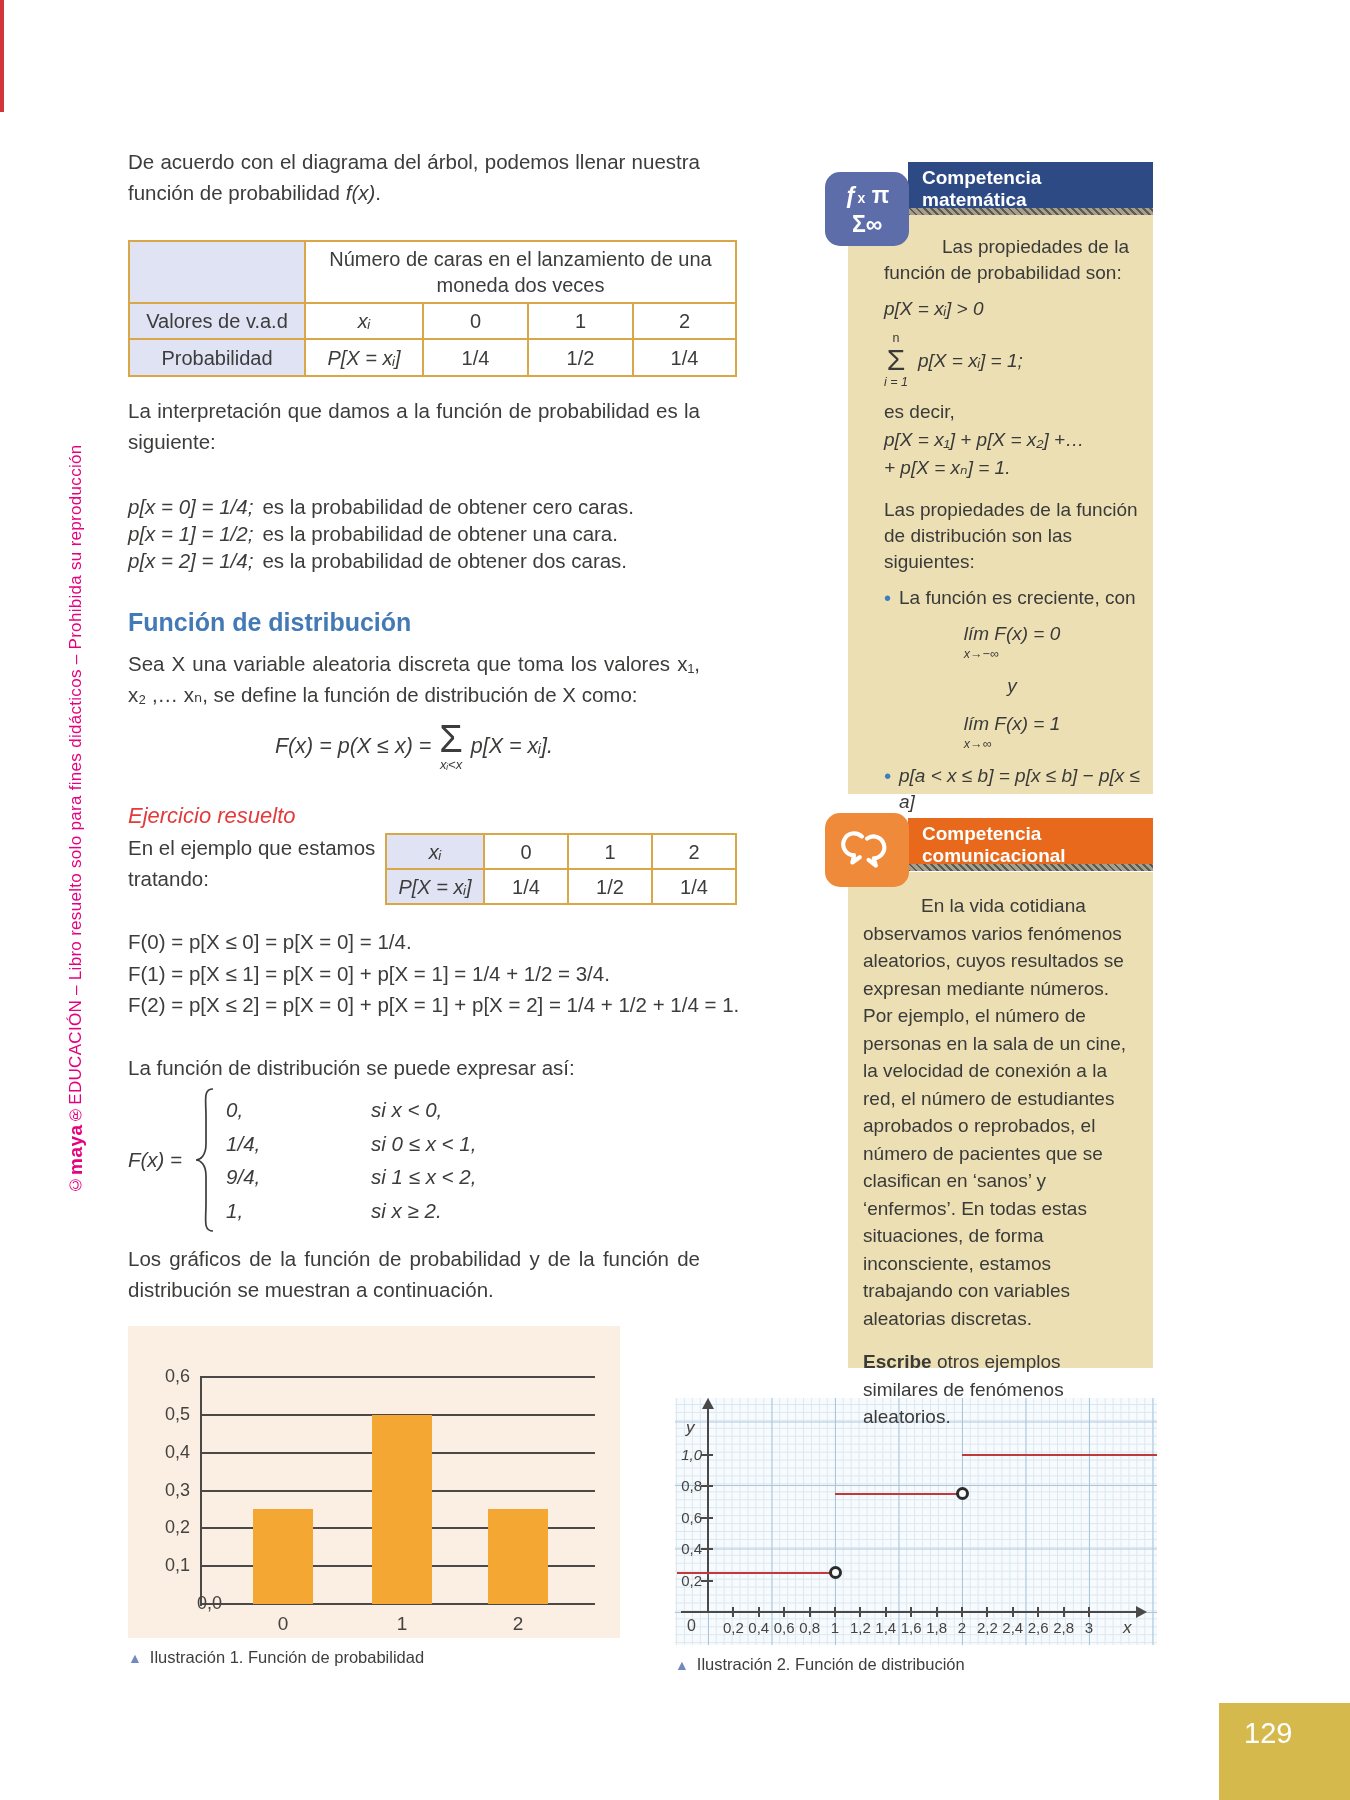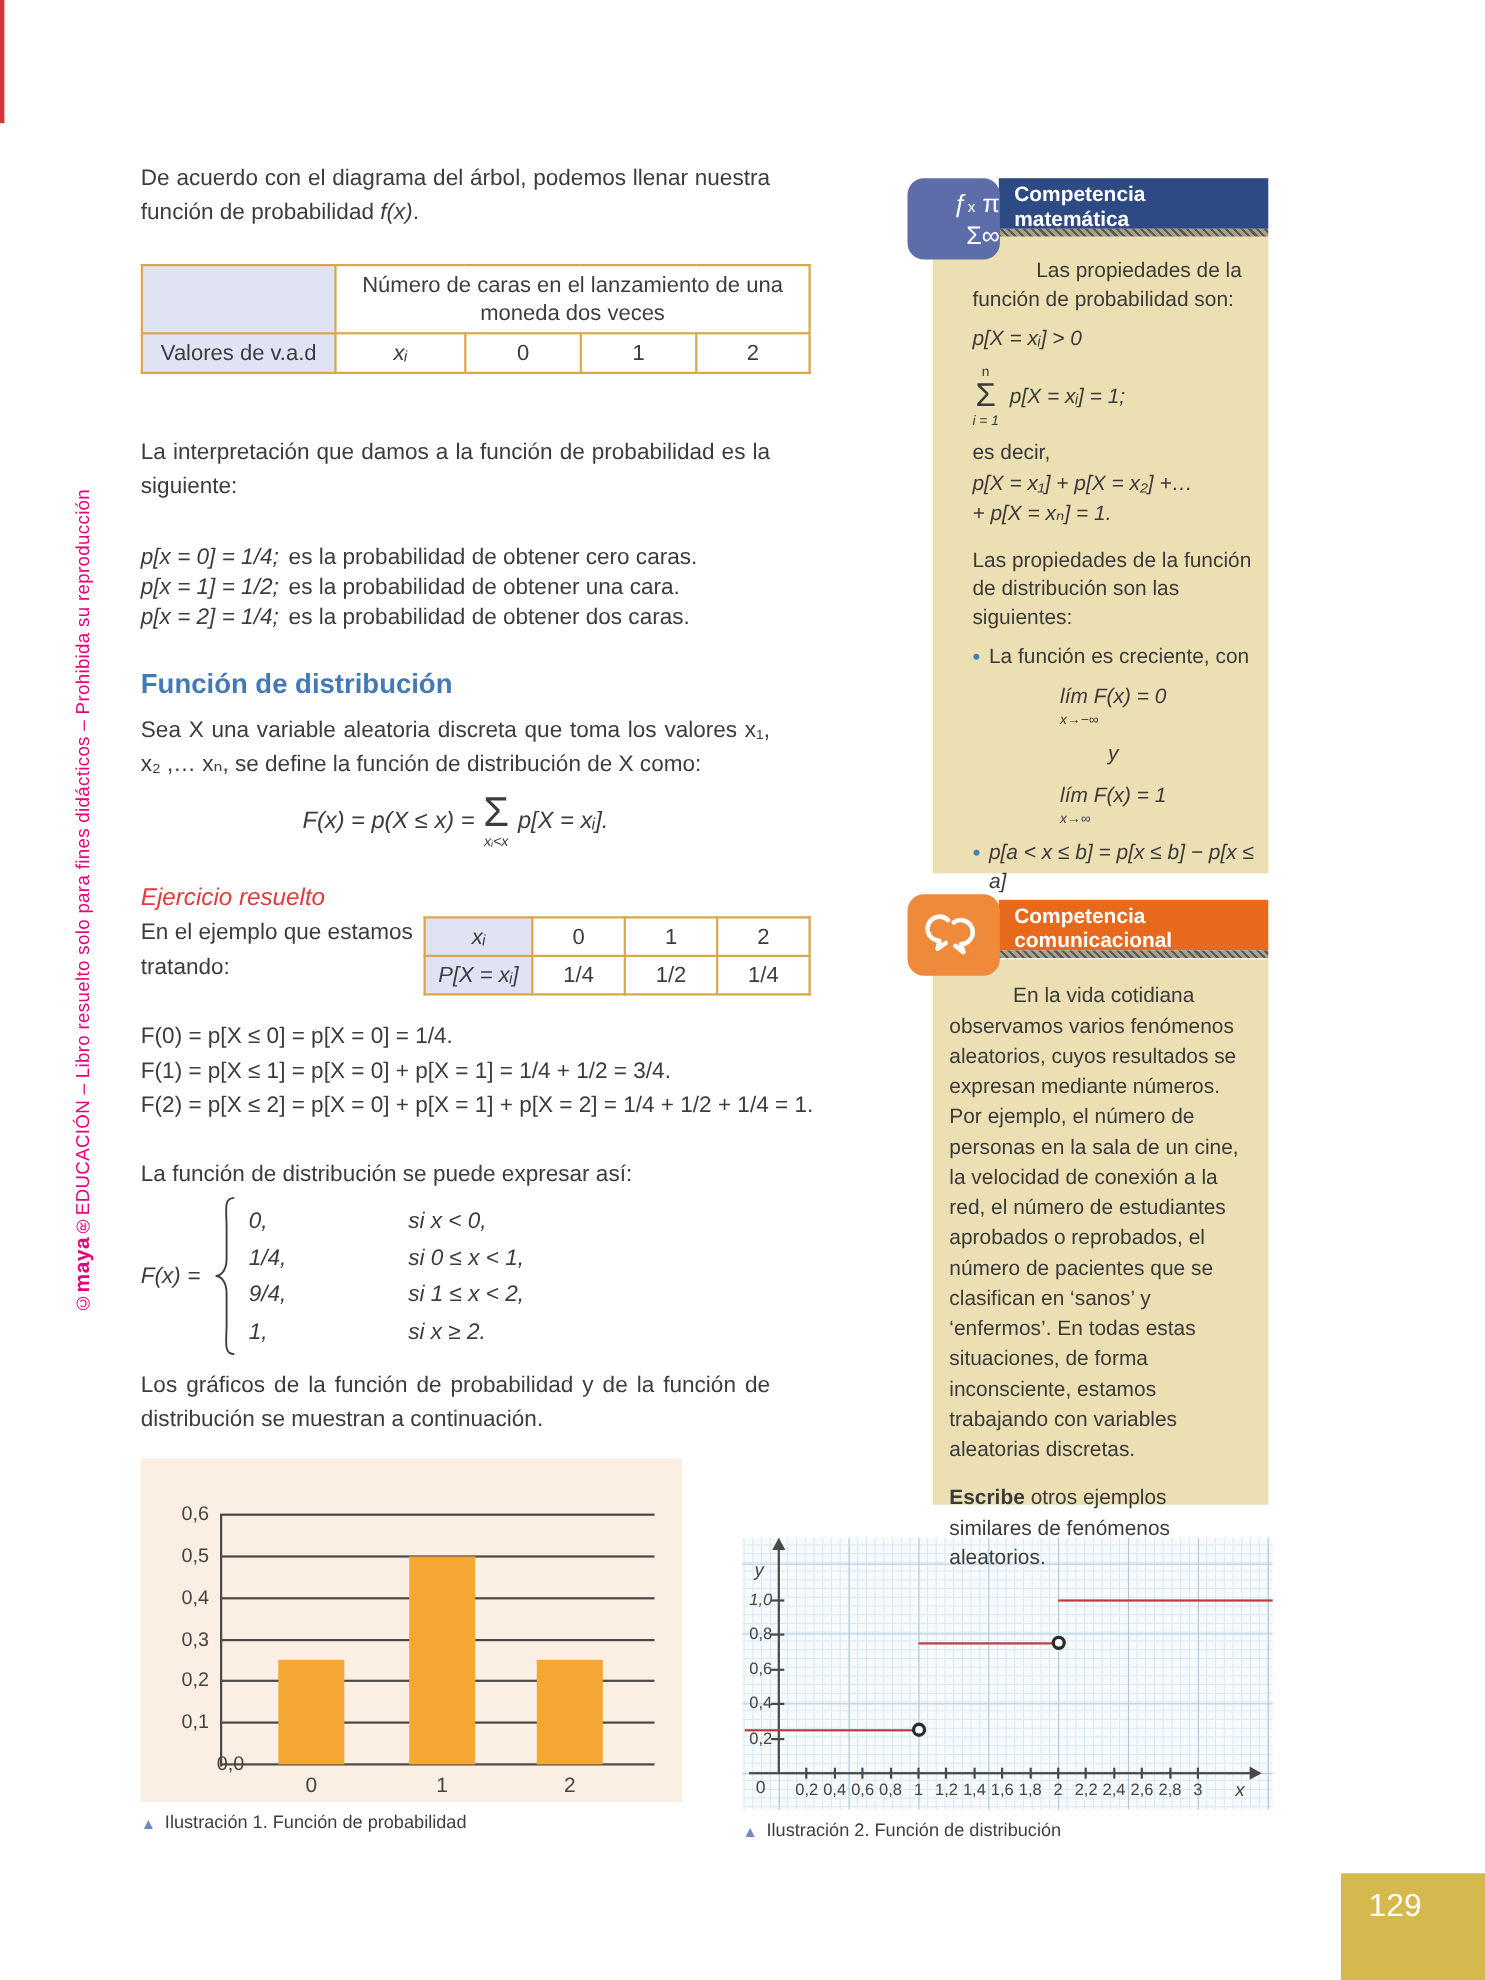--- a/index.html
+++ b/index.html
@@ -82,21 +82,21 @@
 
   .caption{position:absolute;font-size:16.5px;color:#3e3e3d;display:flex;align-items:center;gap:8px;}
   .tri{color:#7488c0;font-size:14px;}
 
   .pagenum{position:absolute;left:1219px;top:1703px;width:150px;height:97px;background:#d5b94d;
            color:#fff;font-size:29px;padding-top:14px;padding-left:25px;box-sizing:border-box;}
 
   
   .sb-icon{position:absolute;width:84px;height:74px;border-radius:15px;z-index:3;
            display:flex;flex-direction:column;align-items:center;justify-content:center;color:#fff;}
-  .icon-math{left:825px;top:162px;background:#5c6da9;font-size:23px;font-weight:normal;line-height:26px;align-items:flex-end;}
+  .icon-math{left:825px;top:172px;background:#5c6da9;font-size:23px;font-weight:bold;line-height:26px;}
   .icon-math .sm{font-size:14px;}
   .icon-comm{left:825px;top:813px;background:#ef8a3a;}
   .sb-band{position:absolute;left:908px;width:245px;height:46px;color:#fff;font-size:19px;font-weight:bold;
            line-height:22px;padding:5px 0 0 14px;box-sizing:border-box;z-index:2;}
   .band-math{top:162px;background:#2d4a85;}
   .band-comm{top:818px;background:#e8691b;}
   .sb-hatch{position:absolute;left:908px;width:245px;height:7px;z-index:2;
             background:repeating-linear-gradient(45deg,#5a5a57 0 2px,#a89f8a 2px 5px);}
   .hatch-math{top:208px;}
   .hatch-comm{top:864px;}
@@ -142,20 +142,27 @@
         <tr>
       <td class="lav" style="width:166px;height:56px"></td>
       <td colspan="4" style="width:395px">Número de caras en el lanzamiento de una moneda dos veces</td>
     </tr>
     <tr>
       <td class="lav" style="height:30px">Valores de v.a.d</td>
       <td class="it" style="width:108px">xᵢ</td>
       <td style="width:95px">0</td>
       <td style="width:95px">1</td>
       <td style="width:93px">2</td>
+    </tr>
+    <tr>
+      <td class="lav" style="height:31px">Probabilidad</td>
+      <td class="it">P[X = xᵢ]</td>
+      <td>1/4</td>
+      <td>1/2</td>
+      <td>1/4</td>
     </tr>
   </tbody>
     </table>
 
   <div class="para" style="top:395px">La interpretación que damos a la función de probabilidad es la siguiente:</div>
 
   <div class="abs" style="left:128px;top:493px">
     <div class="mline"><span class="it">p[x = 0] = 1/4;</span><span class="desc">es la probabilidad de obtener cero caras.</span></div>
     <div class="mline"><span class="it">p[x = 1] = 1/2;</span><span class="desc">es la probabilidad de obtener una cara.</span></div>
     <div class="mline"><span class="it">p[x = 2] = 1/4;</span><span class="desc">es la probabilidad de obtener dos caras.</span></div>

